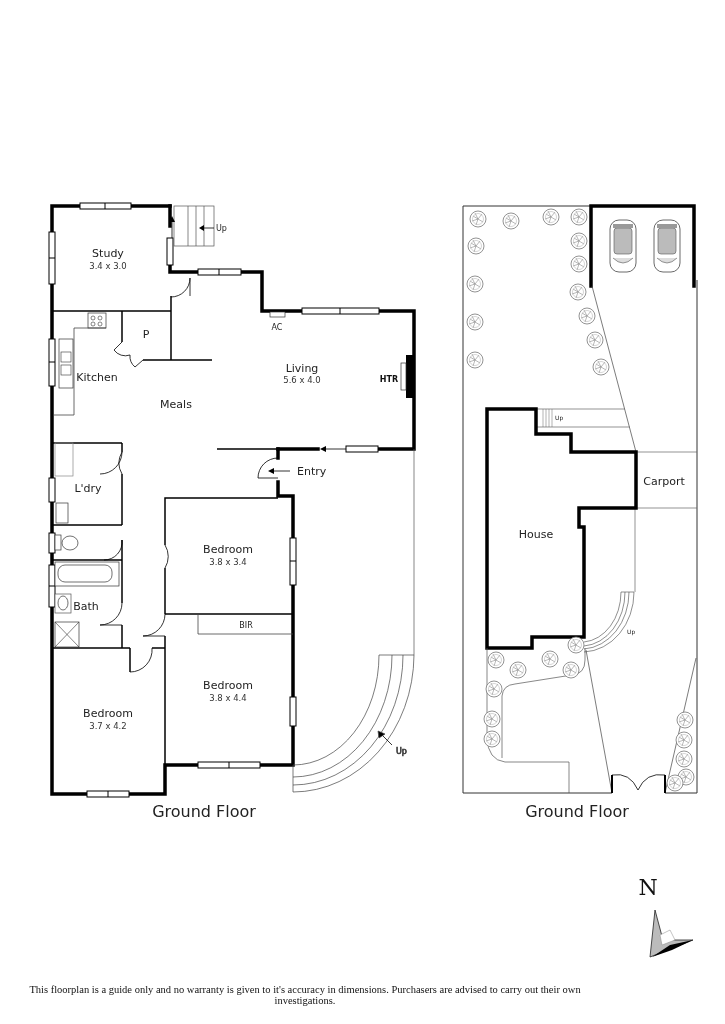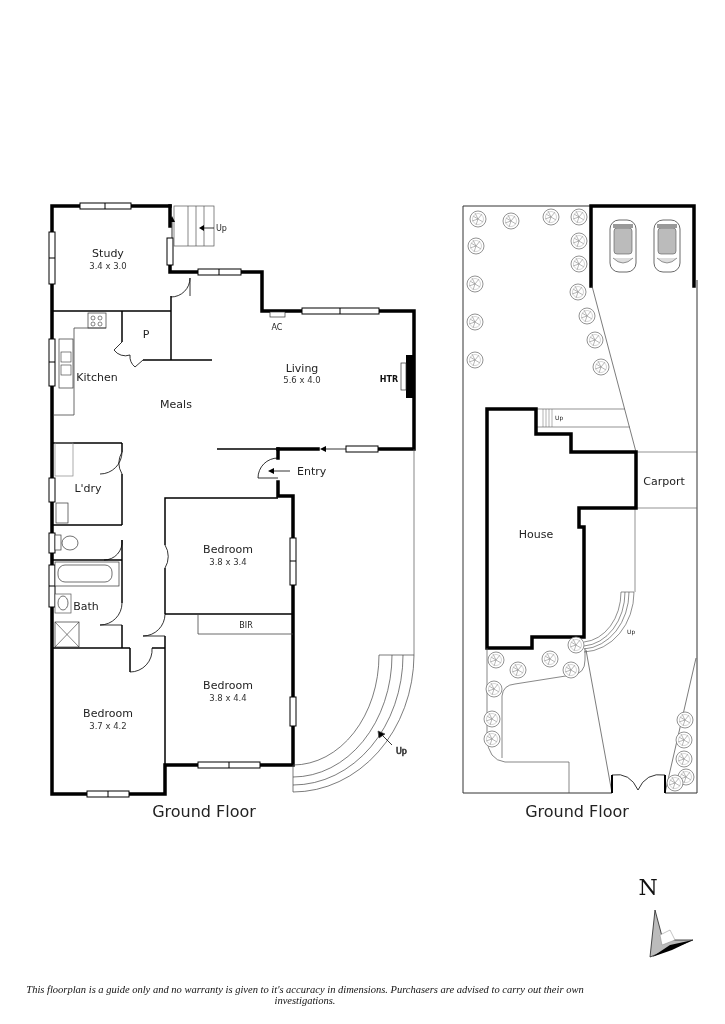--- a/index.html
+++ b/index.html
@@ -7,21 +7,21 @@
          font-family: "DejaVu Sans", sans-serif; }
   #plan { position: absolute; left: 0; top: 0; width: 725px; height: 1024px; }
   .room-label { font-family: "DejaVu Sans", sans-serif; font-size: 11px; fill: #222; }
   .room-dim { font-family: "DejaVu Sans", sans-serif; font-size: 8.5px; fill: #333; }
   .small-label { font-family: "DejaVu Sans", sans-serif; font-size: 8px; fill: #222; }
   .tiny-label { font-family: "DejaVu Sans", sans-serif; font-size: 6px; fill: #222; }
   .htr-label { font-family: "DejaVu Sans", sans-serif; font-size: 8px; font-weight: bold; fill: #111; }
   .floor-title { font-family: "DejaVu Sans", sans-serif; font-size: 16px; fill: #222; }
   .north-label { font-family: "DejaVu Serif", serif; font-size: 22px; fill: #111; }
   .disclaimer { position: absolute; left: 0; width: 610px; top: 984px; text-align: center;
-                font-family: "Liberation Serif", serif; font-size: 10.5px; color: #111; font-style: italic; }
+                font-family: "Liberation Serif", serif; font-size: 10.5px; color: #111; }
   .wall { stroke: #000; stroke-width: 3.5; fill: none; stroke-linecap: square; }
   .thin { stroke: #000; stroke-width: 1.5; fill: none; }
   .hair { stroke: #444; stroke-width: 0.8; fill: none; }
   .win { fill: #fff; stroke: #000; stroke-width: 1; }
 </style>
 </head>
 <body>
 
 <svg id="plan" viewBox="0 0 725 1024" xmlns="http://www.w3.org/2000/svg">
   <defs>

